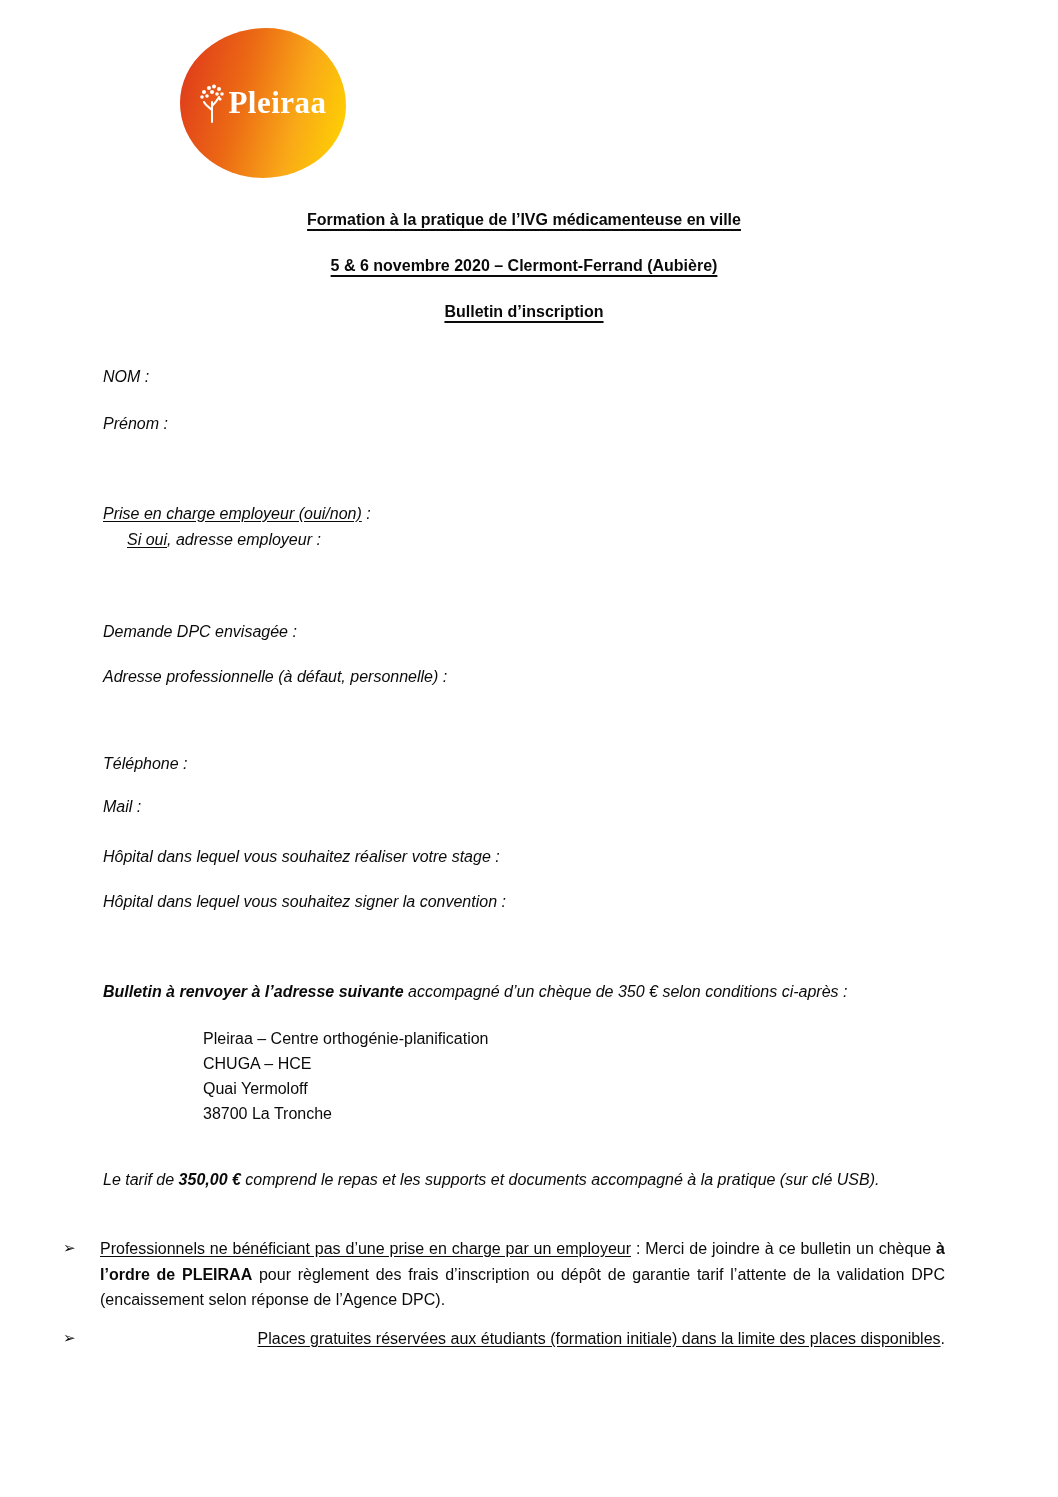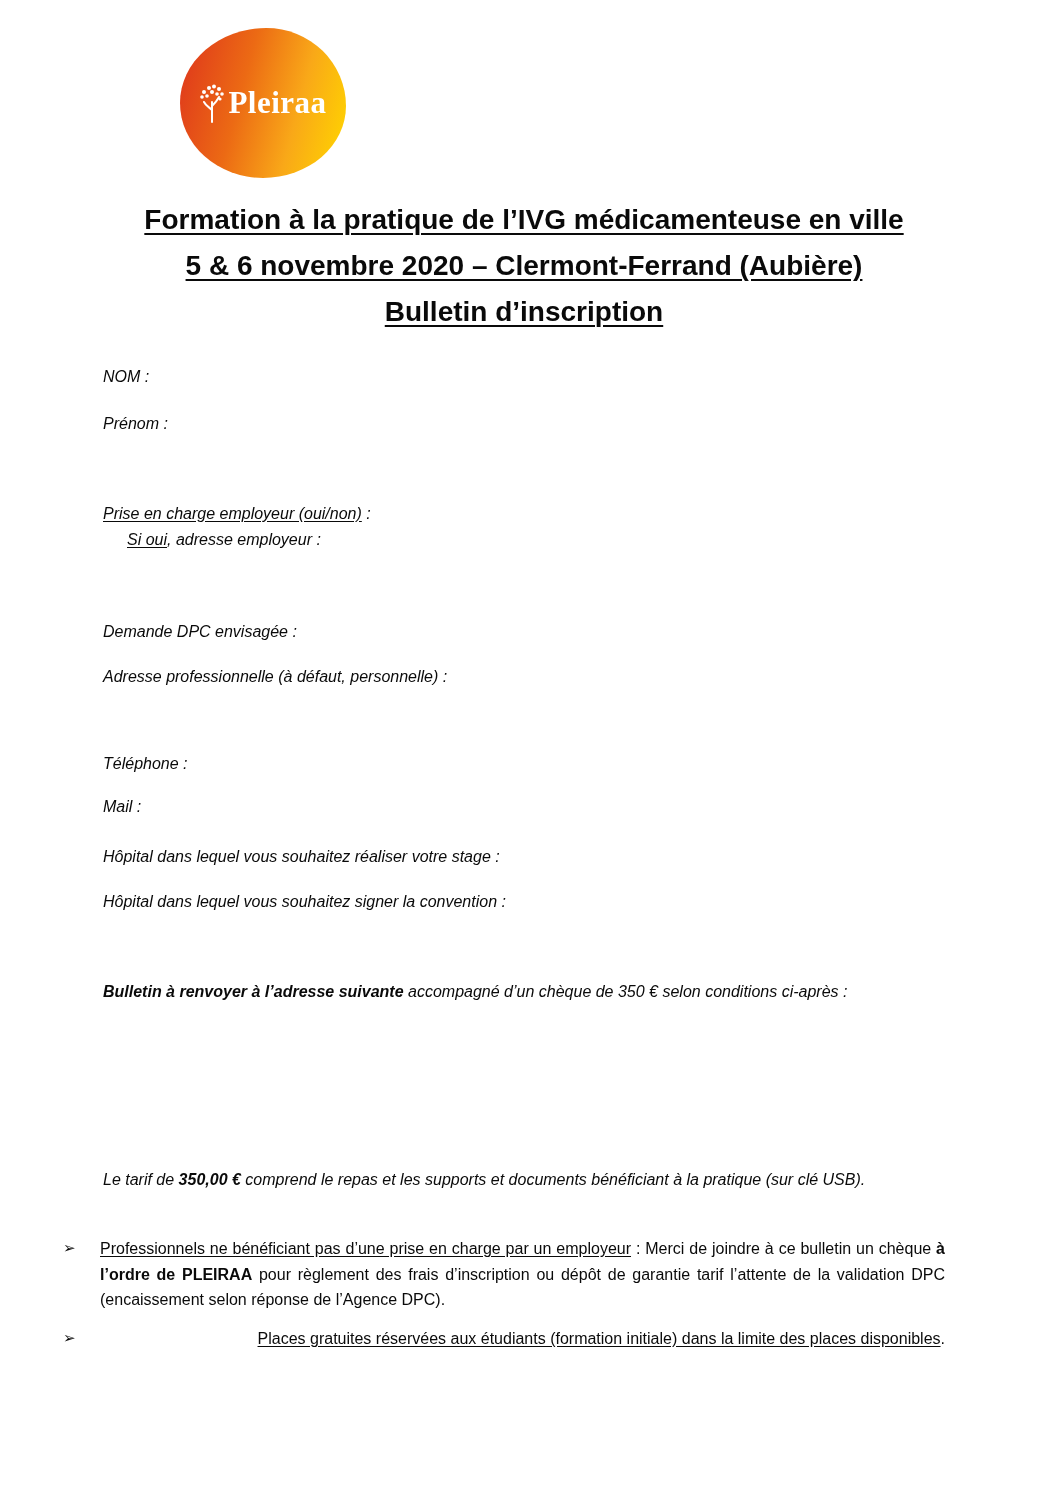--- a/index.html
+++ b/index.html
@@ -53,21 +53,21 @@
   
   .titles {
     position: absolute;
     left: 103px;
     top: 205px;
     width: 842px;
     text-align: center;
   }
   .title-line {
     font-weight: bold;
-    font-size: 28px;
+    font-size: 16px;
     line-height: 30px;
     margin-bottom: 16px;
   }
   .title-line span {
     text-decoration: underline;
     text-decoration-thickness: 2px;
     text-underline-offset: 4px;
   }
 
   
@@ -166,22 +166,28 @@
 
   <div class="line" style="top:621px">Demande DPC envisagée :</div>
   <div class="line" style="top:666px">Adresse professionnelle (à défaut, personnelle) :</div>
   <div class="line" style="top:753px">Téléphone :</div>
   <div class="line" style="top:796px">Mail :</div>
   <div class="line" style="top:846px">Hôpital dans lequel vous souhaitez réaliser votre stage :</div>
   <div class="line" style="top:891px">Hôpital dans lequel vous souhaitez signer la convention :</div>
 
   <div class="line" style="top:981px"><span class="b">Bulletin à renvoyer à l’adresse suivante</span><span> accompagné d’un chèque de 350 € selon conditions ci-après :</span></div>
 
+  <div class="address-block">
+    <div>Pleiraa – Centre orthogénie-planification</div>
+    <div>CHUGA – HCE</div>
+    <div>Quai Yermoloff</div>
+    <div>38700 La Tronche</div>
+  </div>
 
-  <div class="tarif-line"><span>Le tarif de </span><span class="b">350,00 €</span><span> comprend le repas et les supports et documents bénéficiant à la pratique (sur clé USB).</span></div>
+  <div class="tarif-line"><span>Le tarif de </span><span class="b">350,00 €</span><span> comprend le repas et les supports et documents accompagné à la pratique (sur clé USB).</span></div>
 
   <div class="bullet-row" style="top:1236px">
     <span class="bullet-glyph">➢</span>
     <div class="bullet-text"><span class="u">Professionnels ne bénéficiant pas d’une prise en charge par un employeur</span><span> : Merci de joindre à ce bulletin un chèque </span><span class="b">à l’ordre de PLEIRAA</span><span> pour règlement des frais d’inscription ou dépôt de garantie tarif l’attente de la validation DPC (encaissement selon réponse de l’Agence DPC).</span></div>
   </div>
 
   <div class="bullet-row" style="top:1326px">
     <span class="bullet-glyph">➢</span>
     <div class="bullet-text nowrap"><span class="u">Places gratuites réservées aux étudiants (formation initiale) dans la limite des places disponibles</span><span>.</span></div>
   </div>

